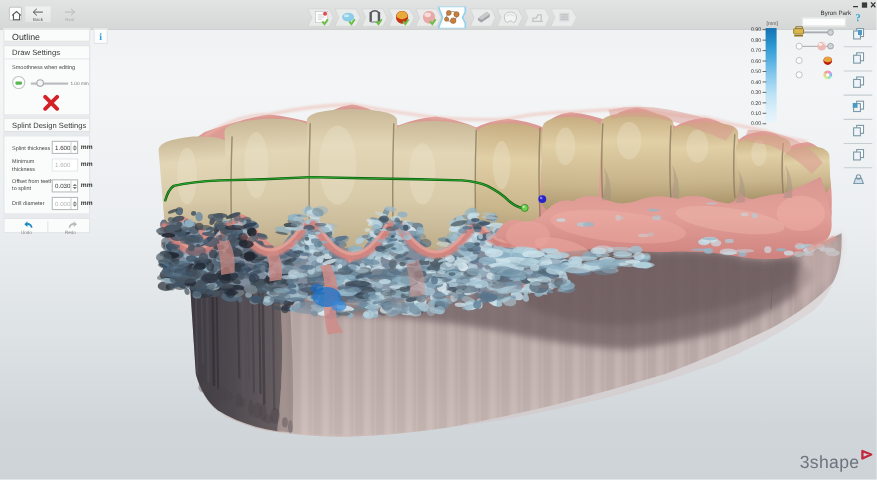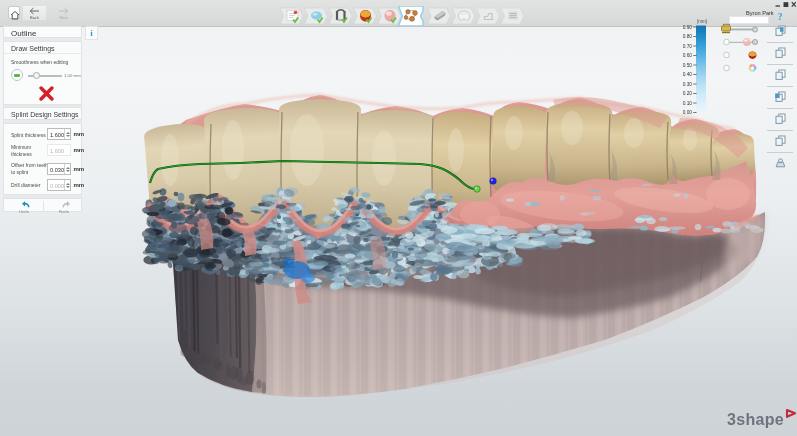--- a/index.html
+++ b/index.html
@@ -19,21 +19,21 @@
 .hdr{font-size:7px;color:#3a3a3a;padding:3px 0 3px 7px}
 .lbl{font-size:5px;color:#4a4a4a}
 .ibtn{position:absolute;left:85px;top:26px;width:13px;height:14px;background:#fbfcfc;border:1px solid #e0e3e5;color:#2d9fd8;font-size:9px;font-weight:bold;font-family:"Liberation Serif",serif;text-align:center;line-height:13px}
 .spin{position:absolute;width:24px;height:12px;background:#fff;border:1px solid #b8bcbe;font-size:5.6px;color:#333;text-align:left;padding:2.5px 0 0 2px}
 .spin .ud{position:absolute;right:0;top:0;width:6px;height:100%;border-left:1px solid #d0d3d5}
 .spin .ud i{position:absolute;left:1px;width:0;height:0;border-left:2px solid transparent;border-right:2px solid transparent}
 .spin .ud .up{top:2.5px;border-bottom:2.5px solid #808080}
 .spin .ud .dn{bottom:2.5px;border-top:2.5px solid #808080}
 .mm{position:absolute;font-size:6px;color:#333;font-weight:bold}
 .q{position:absolute;left:775px;top:12px;color:#2aa3d8;font-size:9.5px;font-weight:bold;width:10px;text-align:center;font-family:"Liberation Serif",serif}
-.logo{position:absolute;left:727px;top:408px;color:#6e747e;font-size:16px;font-weight:bold;letter-spacing:.3px}
+.logo{position:absolute;left:727px;top:408px;color:#6e747e;font-size:16px;font-weight:normal;letter-spacing:.3px}
 </style></head>
 <body>
 <svg id="model" style="position:absolute;left:0;top:0" width="797" height="436" viewBox="0 0 797 436">
 <defs>
 <linearGradient id="toothg" x1="0" y1="0" x2="0" y2="1">
  <stop offset="0" stop-color="#c9b897"></stop>
         <stop offset=".22" stop-color="#e2d6b6"></stop>
         <stop offset=".55" stop-color="#d8cbaa"></stop>
         <stop offset=".85" stop-color="#c0af8d"></stop>
         <stop offset="1" stop-color="#ac9a76"></stop>

